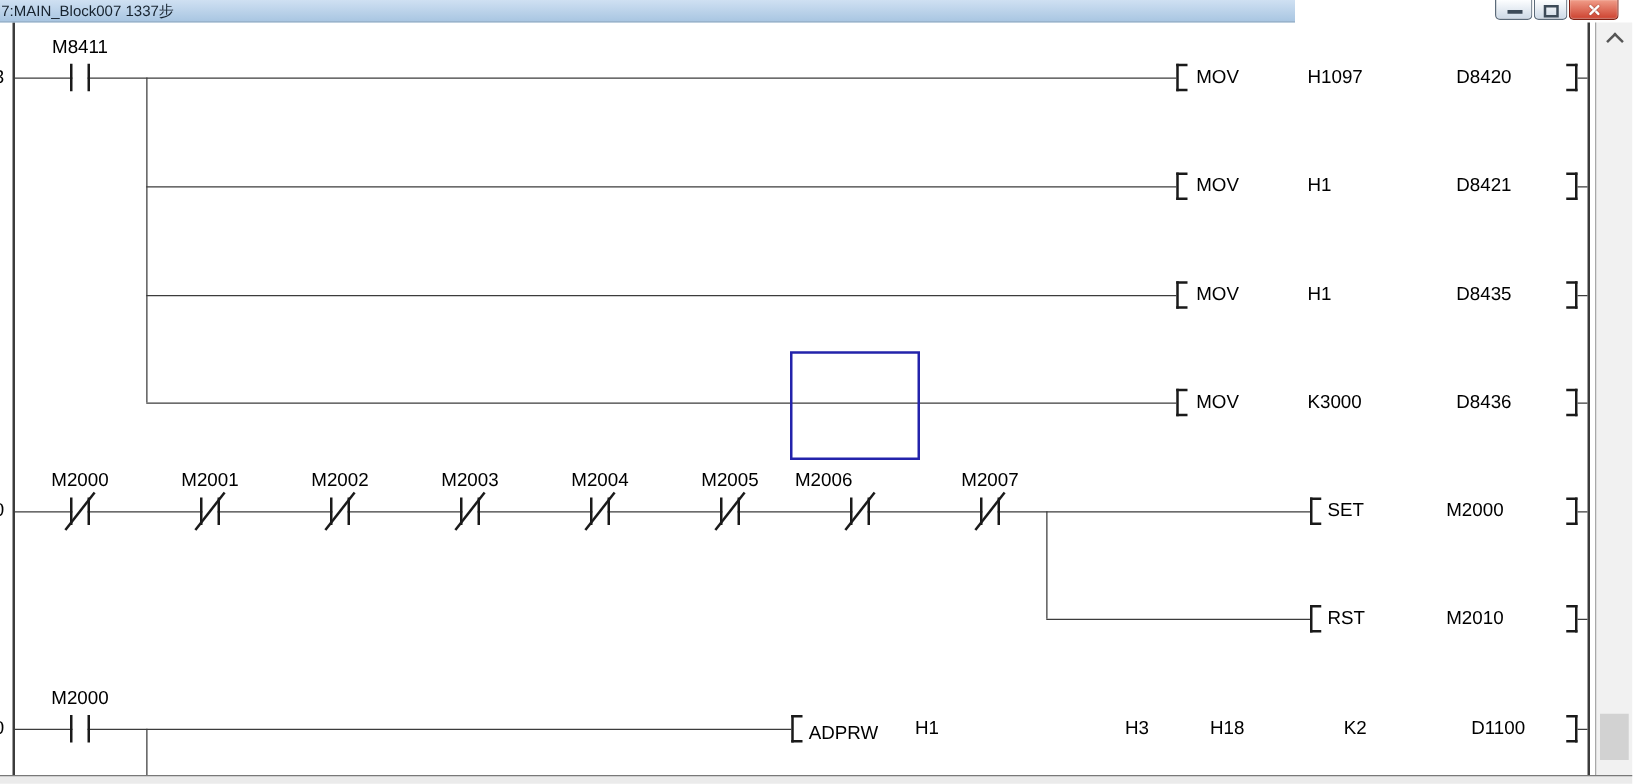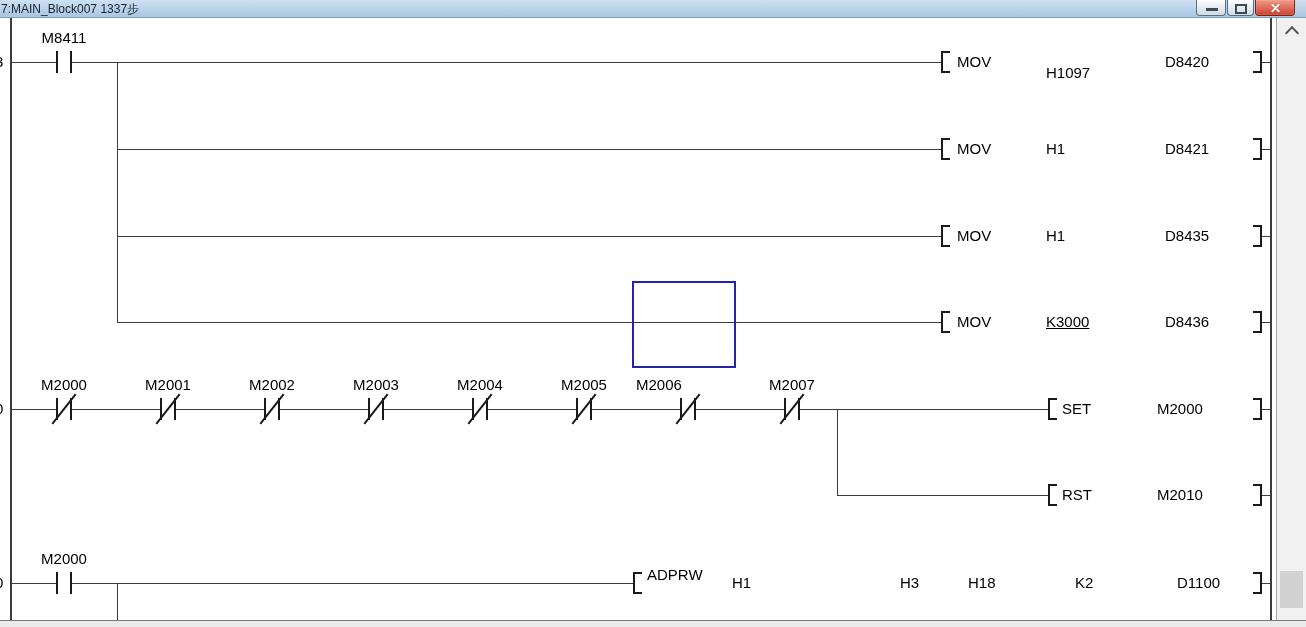--- a/index.html
+++ b/index.html
@@ -4,21 +4,21 @@
 <style>
   html,body{margin:0;padding:0;}
   #app{
     position:relative; width:1306px; height:627px; background:#ffffff;
     overflow:hidden; font-family:"Liberation Sans", sans-serif;
   }
   .abs{position:absolute;}
   .txt{font-size:15px; line-height:18px; color:#000; white-space:nowrap;}
   
   #titlebar{
-    position:absolute; left:0; top:0; width:1306px; height:17px;
+    position:absolute; left:0; top:0; width:1036px; height:17px;
     background:linear-gradient(#cfe0f2,#a9c6e2);
     border-bottom:1px solid #7f9fbd;
   }
   #title-text{
     position:absolute; left:1px; top:1px; font-size:12px; color:#16222e; white-space:nowrap;
   }
   .winbtn{
     position:absolute; top:0; height:16px; box-sizing:border-box;
     border:1px solid #5c6b7a; border-top:none; border-radius:0 0 4px 4px;
     background:linear-gradient(#fdfeff,#cdd9e6);
@@ -134,21 +134,21 @@
       </div>
       <div class="abs txt" style="left: 12px; top: 550px; width: 104px; text-align: center;">M2000</div>
       <div class="abs" style="left: 941px; top: 51px; width: 2px; height: 22px; background: rgb(26, 26, 26);"></div>
       <div class="abs" style="left: 941px; top: 51px; width: 9px; height: 2px; background: rgb(26, 26, 26);"></div>
       <div class="abs" style="left: 941px; top: 71px; width: 9px; height: 2px; background: rgb(26, 26, 26);"></div>
       <div class="abs" style="left: 1260px; top: 51px; width: 2px; height: 22px; background: rgb(26, 26, 26);"></div>
       <div class="abs" style="left: 1253px; top: 51px; width: 9px; height: 2px; background: rgb(26, 26, 26);"></div>
       <div class="abs" style="left: 1253px; top: 71px; width: 9px; height: 2px; background: rgb(26, 26, 26);"></div>
       <div class="abs" style="left: 1262px; top: 62px; width: 8px; height: 1px; background: rgb(60, 60, 60);"></div>
       <div class="abs txt" style="left: 957px; top: 53px;">MOV</div>
-      <div class="abs txt" style="left: 1046px; top: 53px; margin-top: 11px;">H1097</div>
+      <div class="abs txt" style="left: 1046px; top: 53px;">H1097</div>
       <div class="abs txt" style="left: 1165px; top: 53px;">D8420</div>
       <div class="abs" style="left: 941px; top: 138px; width: 2px; height: 22px; background: rgb(26, 26, 26);"></div>
       <div class="abs" style="left: 941px; top: 138px; width: 9px; height: 2px; background: rgb(26, 26, 26);"></div>
       <div class="abs" style="left: 941px; top: 158px; width: 9px; height: 2px; background: rgb(26, 26, 26);"></div>
       <div class="abs" style="left: 1260px; top: 138px; width: 2px; height: 22px; background: rgb(26, 26, 26);"></div>
       <div class="abs" style="left: 1253px; top: 138px; width: 9px; height: 2px; background: rgb(26, 26, 26);"></div>
       <div class="abs" style="left: 1253px; top: 158px; width: 9px; height: 2px; background: rgb(26, 26, 26);"></div>
       <div class="abs" style="left: 1262px; top: 149px; width: 8px; height: 1px; background: rgb(60, 60, 60);"></div>
       <div class="abs txt" style="left: 957px; top: 140px;">MOV</div>
       <div class="abs txt" style="left: 1046px; top: 140px;">H1</div>
@@ -164,21 +164,21 @@
       <div class="abs txt" style="left: 1046px; top: 227px;">H1</div>
       <div class="abs txt" style="left: 1165px; top: 227px;">D8435</div>
       <div class="abs" style="left: 941px; top: 311px; width: 2px; height: 22px; background: rgb(26, 26, 26);"></div>
       <div class="abs" style="left: 941px; top: 311px; width: 9px; height: 2px; background: rgb(26, 26, 26);"></div>
       <div class="abs" style="left: 941px; top: 331px; width: 9px; height: 2px; background: rgb(26, 26, 26);"></div>
       <div class="abs" style="left: 1260px; top: 311px; width: 2px; height: 22px; background: rgb(26, 26, 26);"></div>
       <div class="abs" style="left: 1253px; top: 311px; width: 9px; height: 2px; background: rgb(26, 26, 26);"></div>
       <div class="abs" style="left: 1253px; top: 331px; width: 9px; height: 2px; background: rgb(26, 26, 26);"></div>
       <div class="abs" style="left: 1262px; top: 322px; width: 8px; height: 1px; background: rgb(60, 60, 60);"></div>
       <div class="abs txt" style="left: 957px; top: 313px;">MOV</div>
-      <div class="abs txt" style="left: 1046px; top: 313px; text-decoration: underline;">K3000</div>
+      <div class="abs txt" style="left: 1046px; top: 313px;">K3000</div>
       <div class="abs txt" style="left: 1165px; top: 313px;">D8436</div>
       <div class="abs" style="left: 1048px; top: 398px; width: 2px; height: 22px; background: rgb(26, 26, 26);"></div>
       <div class="abs" style="left: 1048px; top: 398px; width: 9px; height: 2px; background: rgb(26, 26, 26);"></div>
       <div class="abs" style="left: 1048px; top: 418px; width: 9px; height: 2px; background: rgb(26, 26, 26);"></div>
       <div class="abs" style="left: 1260px; top: 398px; width: 2px; height: 22px; background: rgb(26, 26, 26);"></div>
       <div class="abs" style="left: 1253px; top: 398px; width: 9px; height: 2px; background: rgb(26, 26, 26);"></div>
       <div class="abs" style="left: 1253px; top: 418px; width: 9px; height: 2px; background: rgb(26, 26, 26);"></div>
       <div class="abs" style="left: 1262px; top: 409px; width: 8px; height: 1px; background: rgb(60, 60, 60);"></div>
       <div class="abs txt" style="left: 1062px; top: 400px;">SET</div>
       <div class="abs txt" style="left: 1157px; top: 400px;">M2000</div>
@@ -191,21 +191,21 @@
       <div class="abs" style="left: 1262px; top: 495px; width: 8px; height: 1px; background: rgb(60, 60, 60);"></div>
       <div class="abs txt" style="left: 1062px; top: 486px;">RST</div>
       <div class="abs txt" style="left: 1157px; top: 486px;">M2010</div>
       <div class="abs" style="left: 633px; top: 572px; width: 2px; height: 22px; background: rgb(26, 26, 26);"></div>
       <div class="abs" style="left: 633px; top: 572px; width: 9px; height: 2px; background: rgb(26, 26, 26);"></div>
       <div class="abs" style="left: 633px; top: 592px; width: 9px; height: 2px; background: rgb(26, 26, 26);"></div>
       <div class="abs" style="left: 1260px; top: 572px; width: 2px; height: 22px; background: rgb(26, 26, 26);"></div>
       <div class="abs" style="left: 1253px; top: 572px; width: 9px; height: 2px; background: rgb(26, 26, 26);"></div>
       <div class="abs" style="left: 1253px; top: 592px; width: 9px; height: 2px; background: rgb(26, 26, 26);"></div>
       <div class="abs" style="left: 1262px; top: 583px; width: 8px; height: 1px; background: rgb(60, 60, 60);"></div>
-      <div class="abs txt" style="left: 647px; top: 566px;">ADPRW</div>
+      <div class="abs txt" style="left: 647px; top: 578px;">ADPRW</div>
       <div class="abs txt" style="left: 732px; top: 574px;">H1</div>
       <div class="abs txt" style="left: 852px; top: 574px; margin-left: 48px;">H3</div>
       <div class="abs txt" style="left: 968px; top: 574px;">H18</div>
       <div class="abs txt" style="left: 1075px; top: 574px;">K2</div>
       <div class="abs txt" style="left: 1177px; top: 574px;">D1100</div>
       <div class="abs txt" style="left: -5px; top: 53px; width: 14px; overflow: hidden;">3</div>
       <div class="abs txt" style="left: -5px; top: 400px; width: 14px; overflow: hidden;">0</div>
       <div class="abs txt" style="left: -5px; top: 574px; width: 14px; overflow: hidden;">0</div>
     </div>
 

